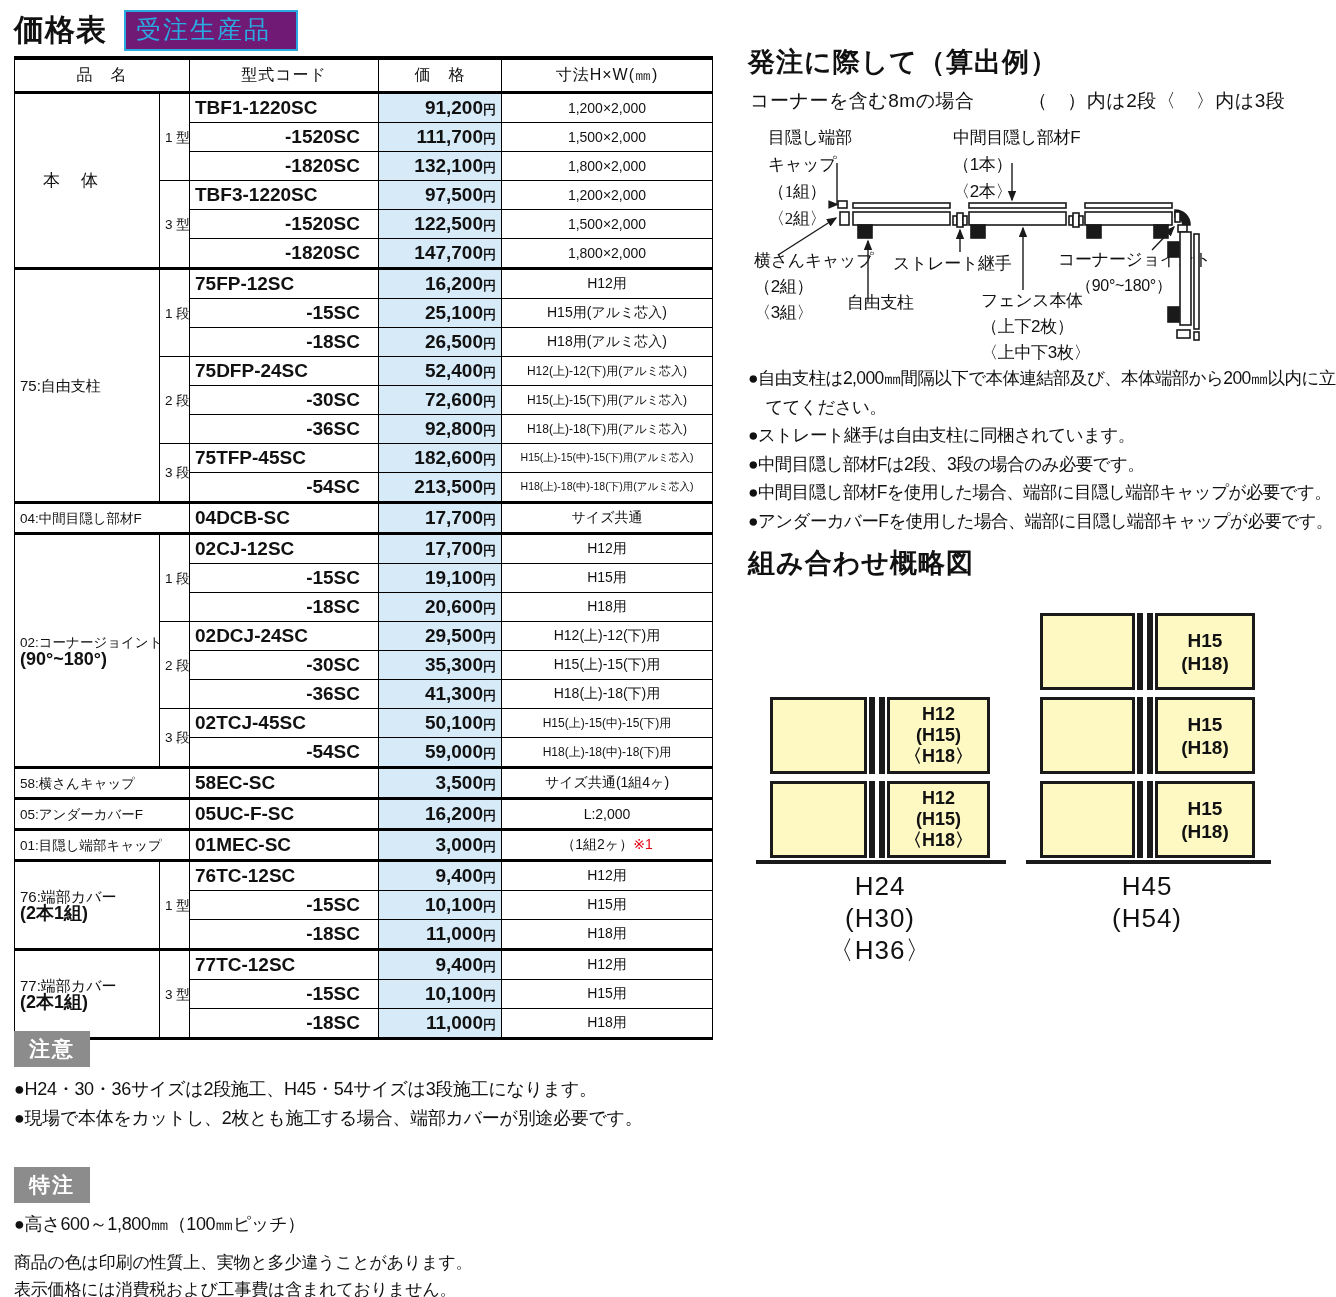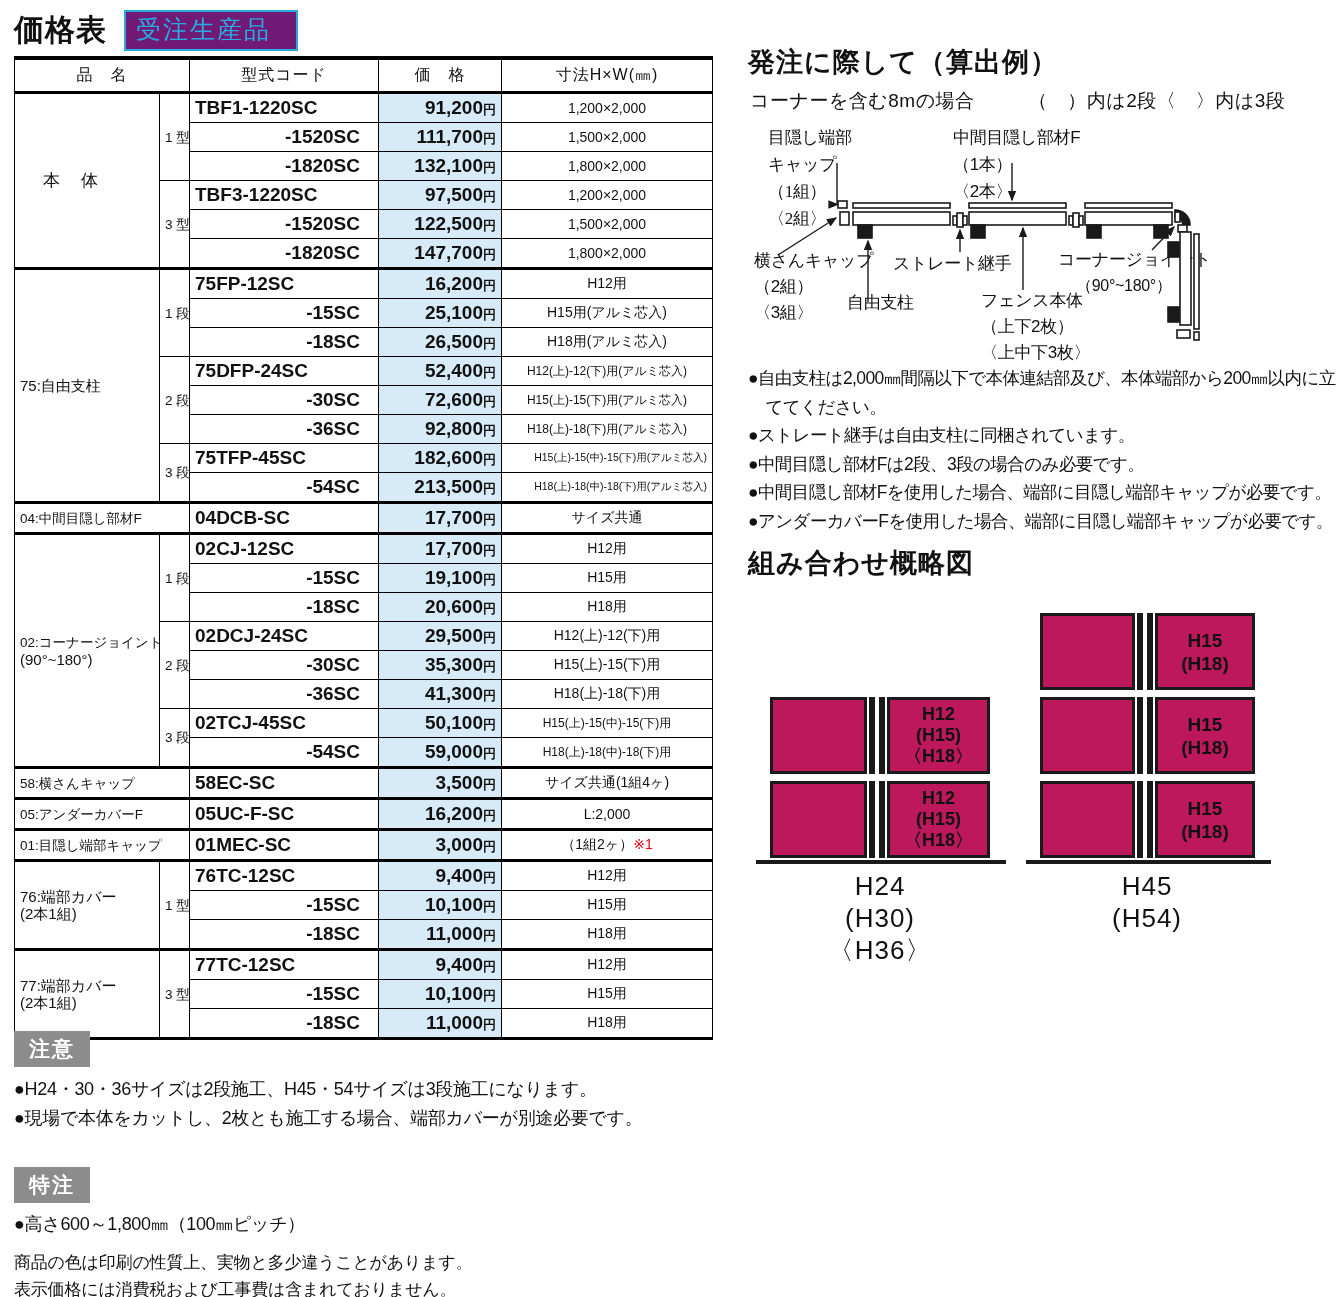--- a/index.html
+++ b/index.html
@@ -23,30 +23,30 @@
   table.price th,table.price td{border:1px solid #000;padding:0 5px;overflow:hidden;white-space:nowrap;}
   table.price{border-top:4px solid #000;border-bottom:3px solid #000;}
   table.price thead th{
     border-top:4px solid #000;border-bottom:3px solid #000;
     font-weight:normal;font-size:16px;height:31px;text-align:center;letter-spacing:1px;
   }
   table.price tbody td{height:28px;}
   tr.group-start td{border-top:3px solid #000;}
   td.gname{font-size:15px;text-align:left;padding-left:5px;white-space:normal;line-height:17px;}
   td.gname.long{font-size:13.5px;}
-  td.gname .sub2{display:block;font-size:15px;}
+  td.gname .sub2{display:block;font-size:18px;font-weight:bold;}
   td.gname.center{text-align:left;padding-left:28px;font-size:17px;letter-spacing:2px;}
   td.vlabel{text-align:center;font-size:13.5px;line-height:15px;white-space:pre-line;padding:0 2px;}
   td.code{font-size:19px;font-weight:bold;padding-left:8px;}
   td.code.cont{text-align:right;padding-right:18px;}
   td.pricecell{background:#d7eaf8;text-align:right;padding-right:7px;font-size:19px;font-weight:bold;}
   td.pricecell .yen{font-size:13px;}
   td.dim{text-align:center;font-size:14px;}
   td.dim.s{font-size:12px;}
-  td.dim.xs{font-size:10.5px;text-align:right;}
+  td.dim.xs{font-size:10.5px;}
   .rednote{color:#e60012;}
   
   .badge{
     position:absolute;left:14px;background:#8c8c8c;color:#fff;
     font-size:21px;font-weight:bold;padding:4px 15px;letter-spacing:2px;
   }
   .note-list{position:absolute;left:14px;width:660px;font-size:18px;line-height:29px;}
   .note-list div{padding-left:1em;text-indent:-1em;letter-spacing:-0.3px;}
   .footer-note{position:absolute;left:14px;font-size:17px;line-height:27px;letter-spacing:-0.2px;}
   
@@ -55,21 +55,21 @@
   .dlabel{position:absolute;font-size:17px;line-height:27px;letter-spacing:-0.3px;}
   .dlabel.tight{line-height:26px;}
   .dlabel .ind{padding-left:18px;font-size:16px;}
   .r-notes{position:absolute;left:748px;top:364px;width:592px;font-size:17.5px;line-height:28.5px;}
   .r-notes div{padding-left:1em;text-indent:-1em;letter-spacing:-0.6px;}
   
   .combo{position:absolute;}
   .combo .row{display:flex;margin-bottom:7px;}
   .combo .row:last-child{margin-bottom:0;}
   .combo .cell{
-    background:#be185d;border:3px solid #1a1a1a;box-sizing:border-box;
+    background:#fef9c3;border:3px solid #1a1a1a;box-sizing:border-box;
     display:flex;flex-direction:column;align-items:center;justify-content:center;
     font-weight:bold;font-size:19px;line-height:23px;text-align:center;
   }
   .combo .cell.threeline{font-size:18px;line-height:21px;}
   .combo .post{align-self:stretch;box-sizing:border-box;
     background:linear-gradient(90deg,#fff 0 2px,#1a1a1a 2px 8px,#fff 8px 12px,#1a1a1a 12px 18px,#fff 18px 20px);}
   .groundline{position:absolute;height:4px;background:#1a1a1a;}
   .combo-caption{position:absolute;font-size:26px;line-height:32px;text-align:center;letter-spacing:1px;}
 </style>
 </head>

